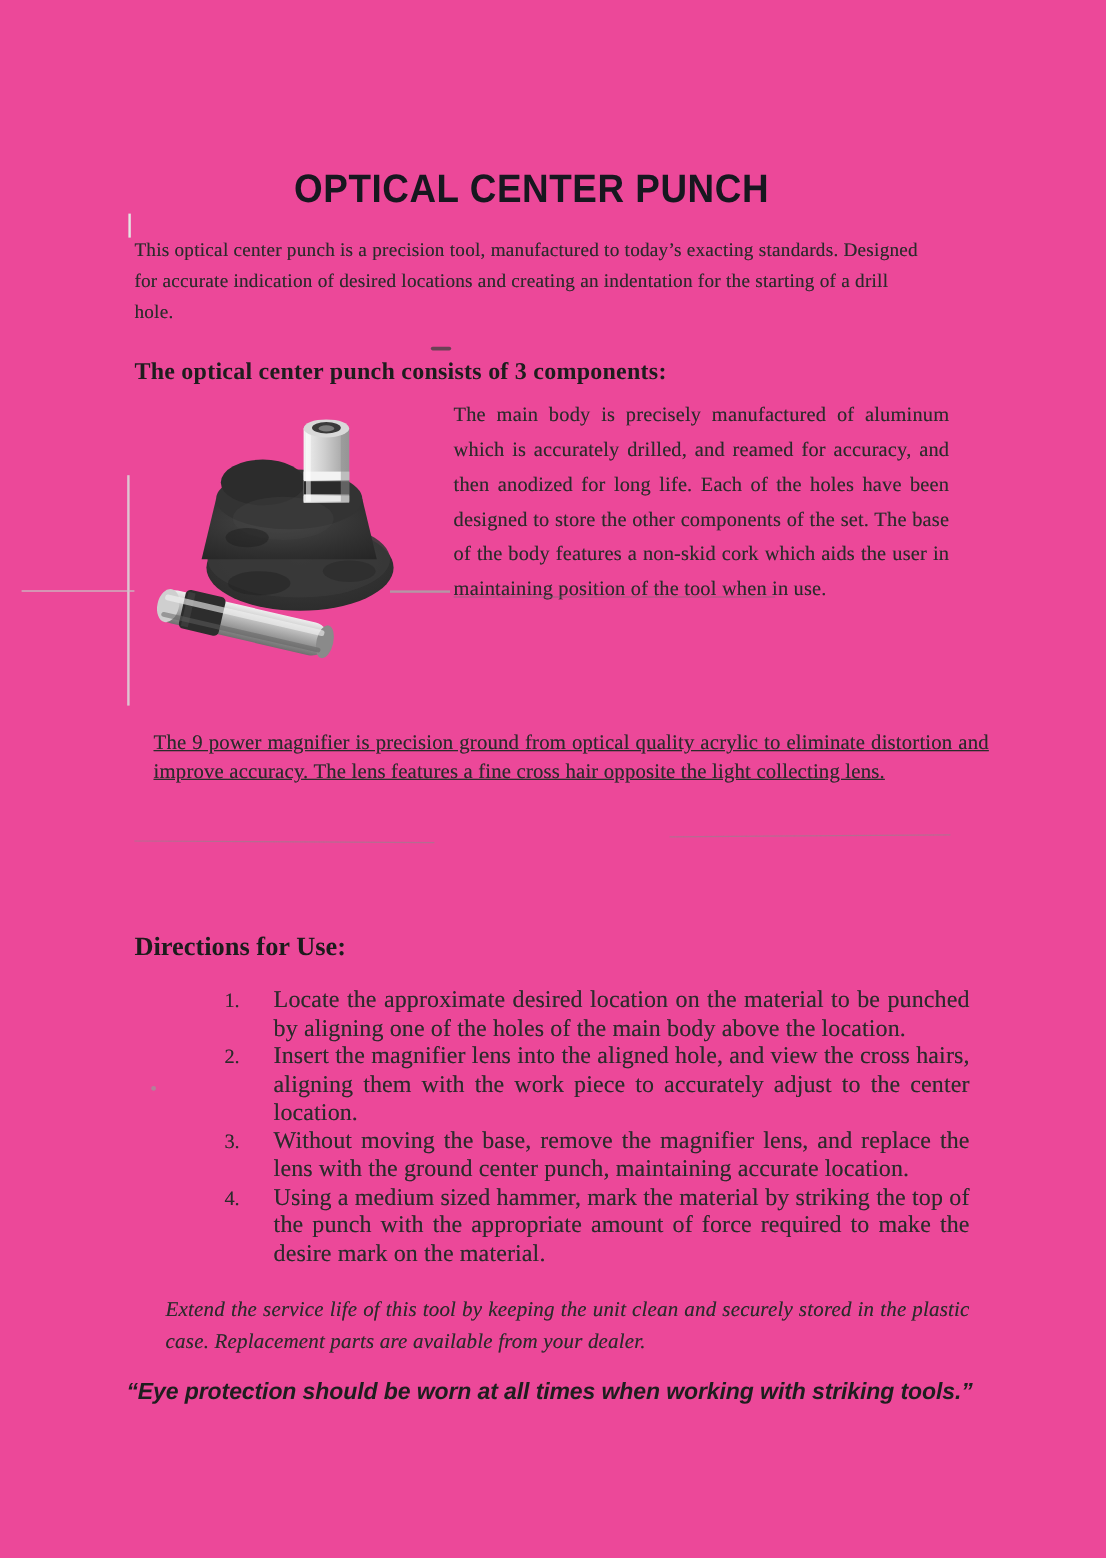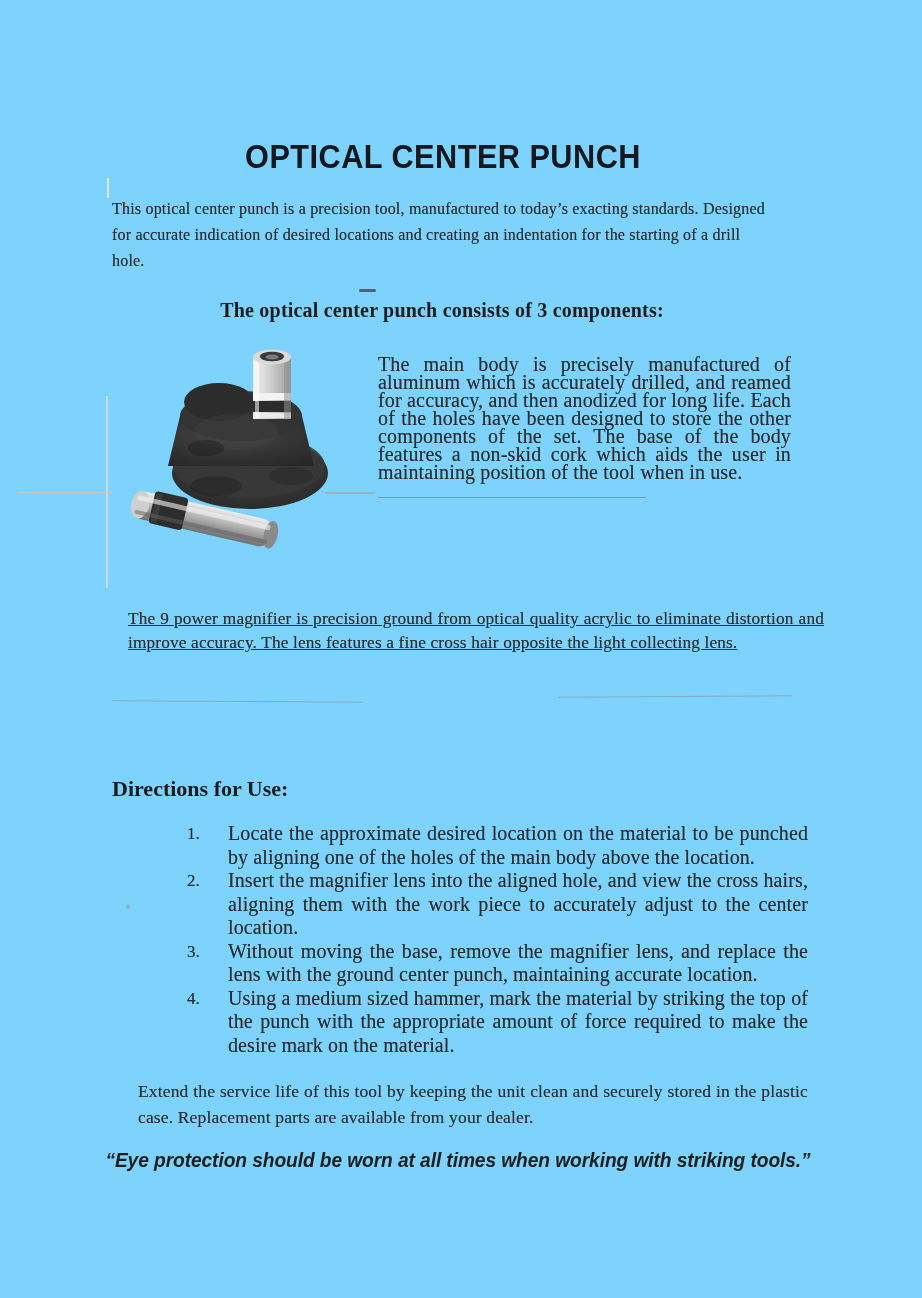--- a/index.html
+++ b/index.html
@@ -1,20 +1,20 @@
 <!DOCTYPE html>
 <html><head>
 <meta charset="utf-8">
 <style>
   html,body{margin:0;padding:0;background:#e9e9e9;}
   .page{
     position:relative;
     width:922px;height:1298px;
     margin:0 auto;
-    background:#7dd3fc;
+    background:#ec4899;
     font-family:"Liberation Serif", serif;
     color:#2b2b2b;
     overflow:hidden;
   }
   .page *{box-sizing:border-box;}
   
   .doc-title{
     position:absolute;top:138px;left:117px;width:652px;
     margin:0;text-align:center;
     font-family:"Liberation Sans", sans-serif;
@@ -25,29 +25,29 @@
   }
   
   .intro{
     position:absolute;top:196px;left:112px;width:662px;
     margin:0;font-size:16px;line-height:26px;letter-spacing:.2px;
     text-shadow:0 0 .4px rgba(50,50,50,.55);
   }
   
   .components-heading{
     position:absolute;top:299px;left:112px;width:660px;
-    margin:0;text-align:center;
+    margin:0;
     font-size:20px;font-weight:700;color:#1d1d1d;
     letter-spacing:.2px;
   }
   
   .product-photo{position:absolute;top:336px;left:116px;width:228px;height:218px;}
   .main-body-par{
-    position:absolute;top:355px;left:378px;width:413px;
-    margin:0;font-size:20px;line-height:18px;
+    position:absolute;top:331px;left:378px;width:413px;
+    margin:0;font-size:17px;line-height:29px;
     text-align:justify;letter-spacing:.15px;
     text-shadow:0 0 .4px rgba(50,50,50,.5);
   }
   
   .magnifier-par{
     position:absolute;top:591px;left:112px;width:696px;
     margin:16px;font-size:17.3px;line-height:24px;
     text-align:justify;letter-spacing:.15px;
     text-shadow:0 0 .4px rgba(50,50,50,.5);
     text-decoration:underline;
@@ -73,20 +73,21 @@
     flex:1 1 auto;font-size:20px;line-height:23.5px;
     text-align:justify;letter-spacing:.1px;
     text-shadow:0 0 .4px rgba(50,50,50,.5);
   }
   
   .care-par{
     position:absolute;top:1078px;left:138px;width:670px;
     margin:0;font-size:17.5px;line-height:26px;
     text-align:justify;letter-spacing:.15px;
     text-shadow:0 0 .4px rgba(50,50,50,.5);
+    font-style:italic;
   }
   .safety-quote{
     position:absolute;top:1149px;left:100px;width:716px;
     margin:0;text-align:center;
     font-family:"Liberation Sans", sans-serif;
     font-weight:700;font-style:italic;font-size:19.5px;
     color:#1e1e1e;letter-spacing:-.1px;
     white-space:nowrap;transform:scaleX(.985);
   }
   

